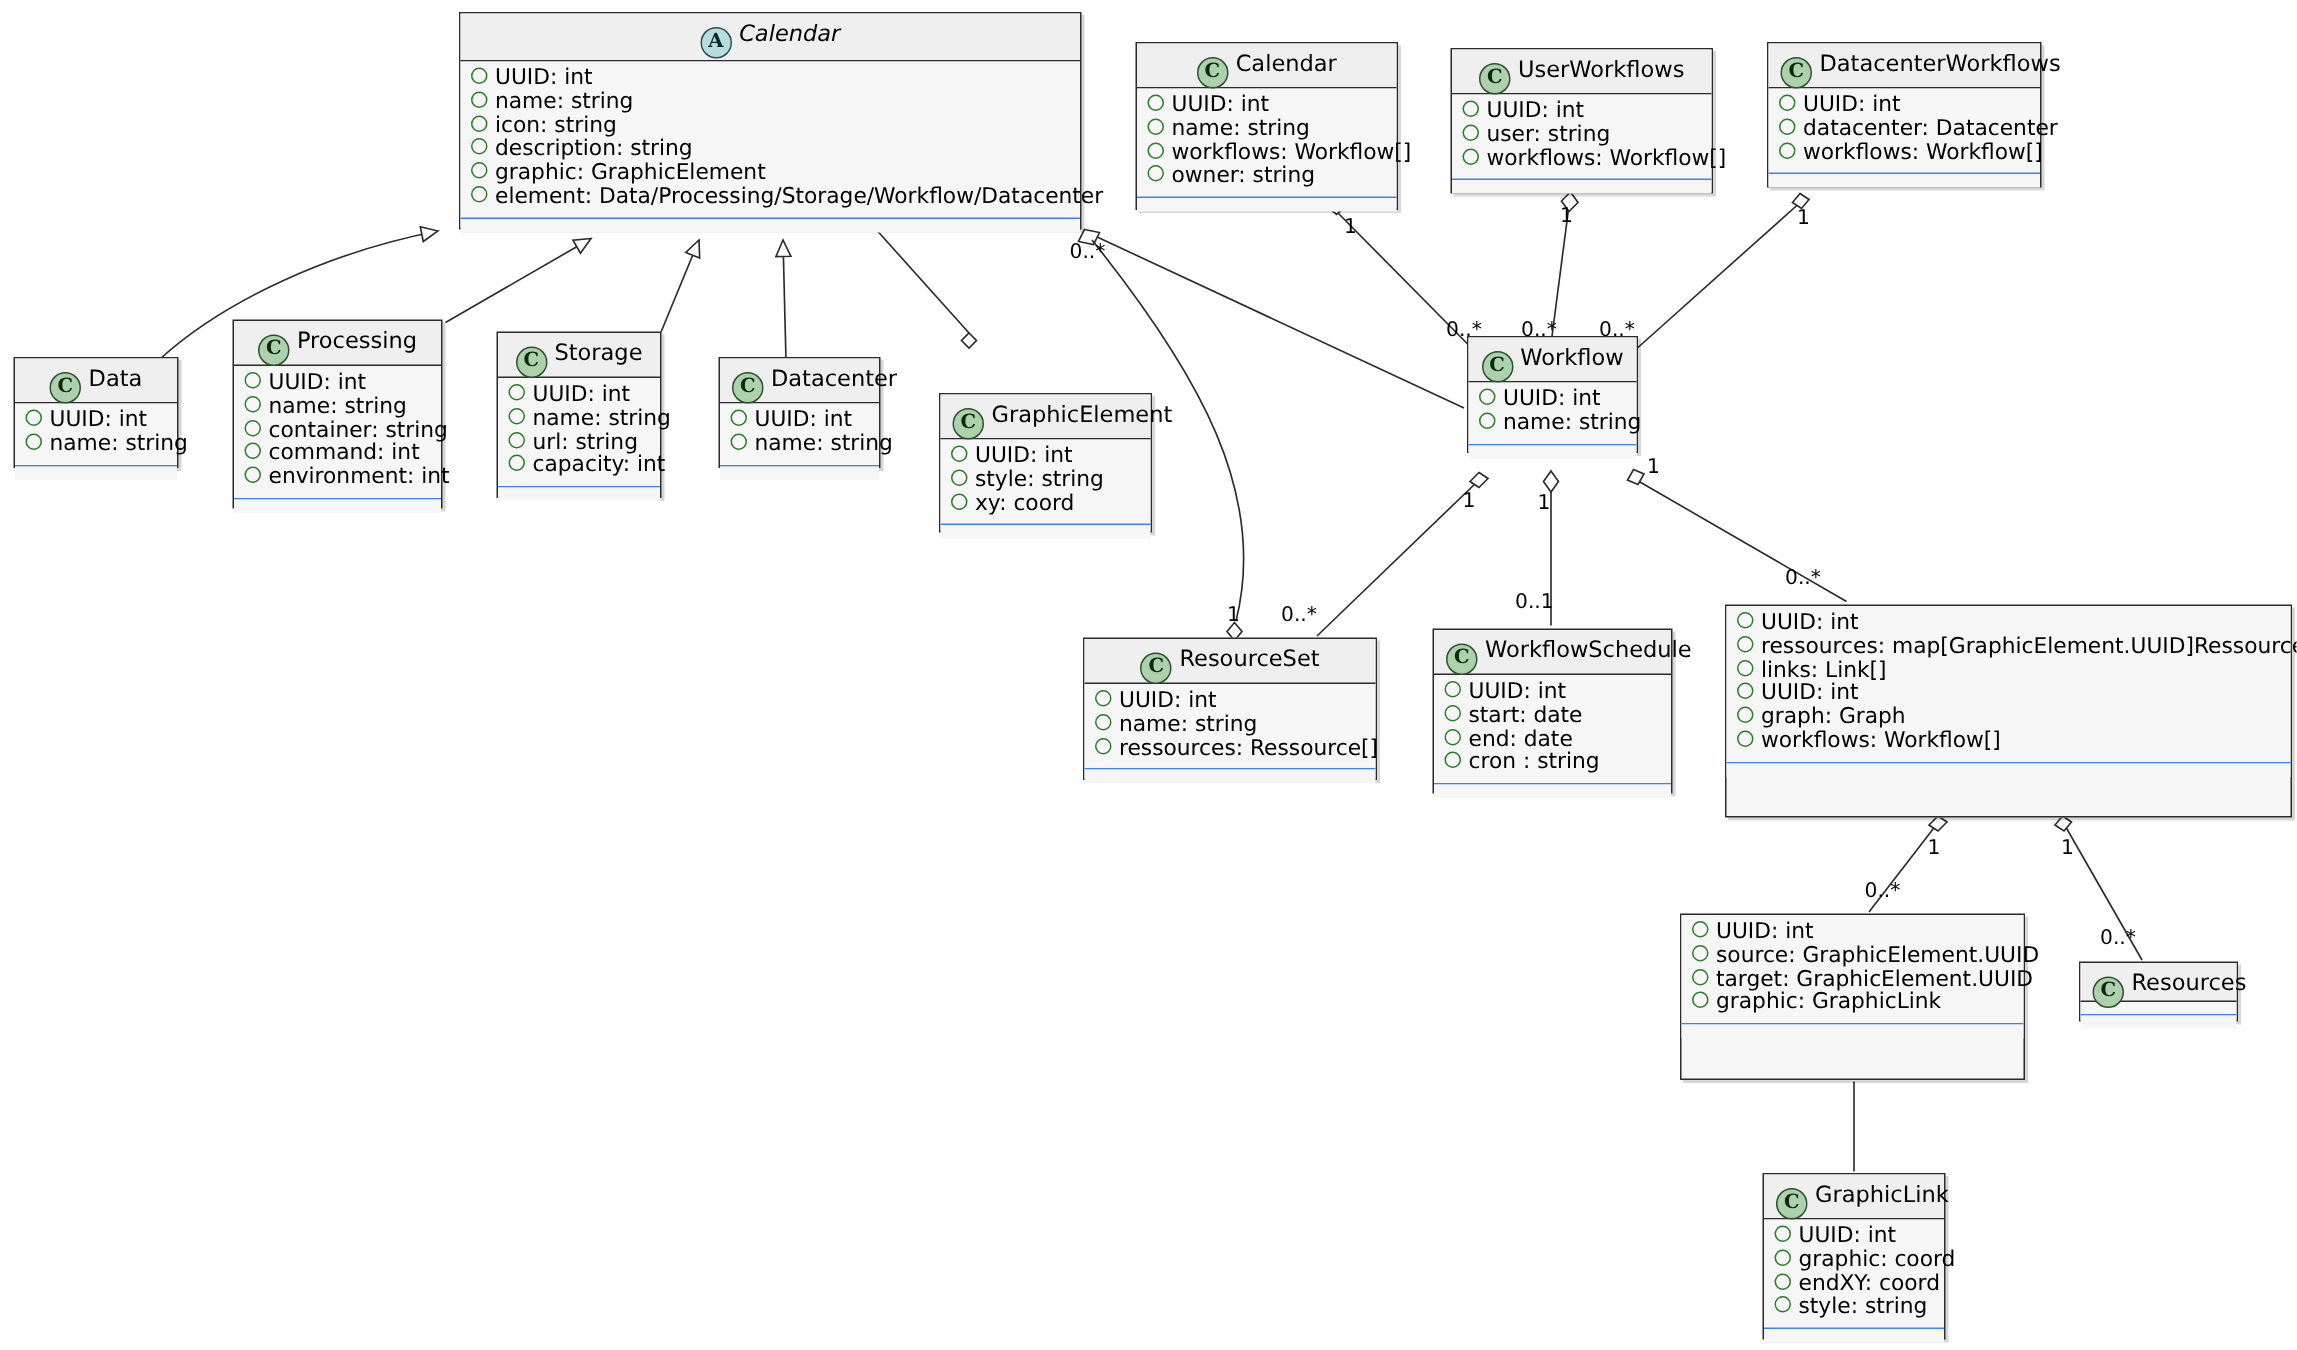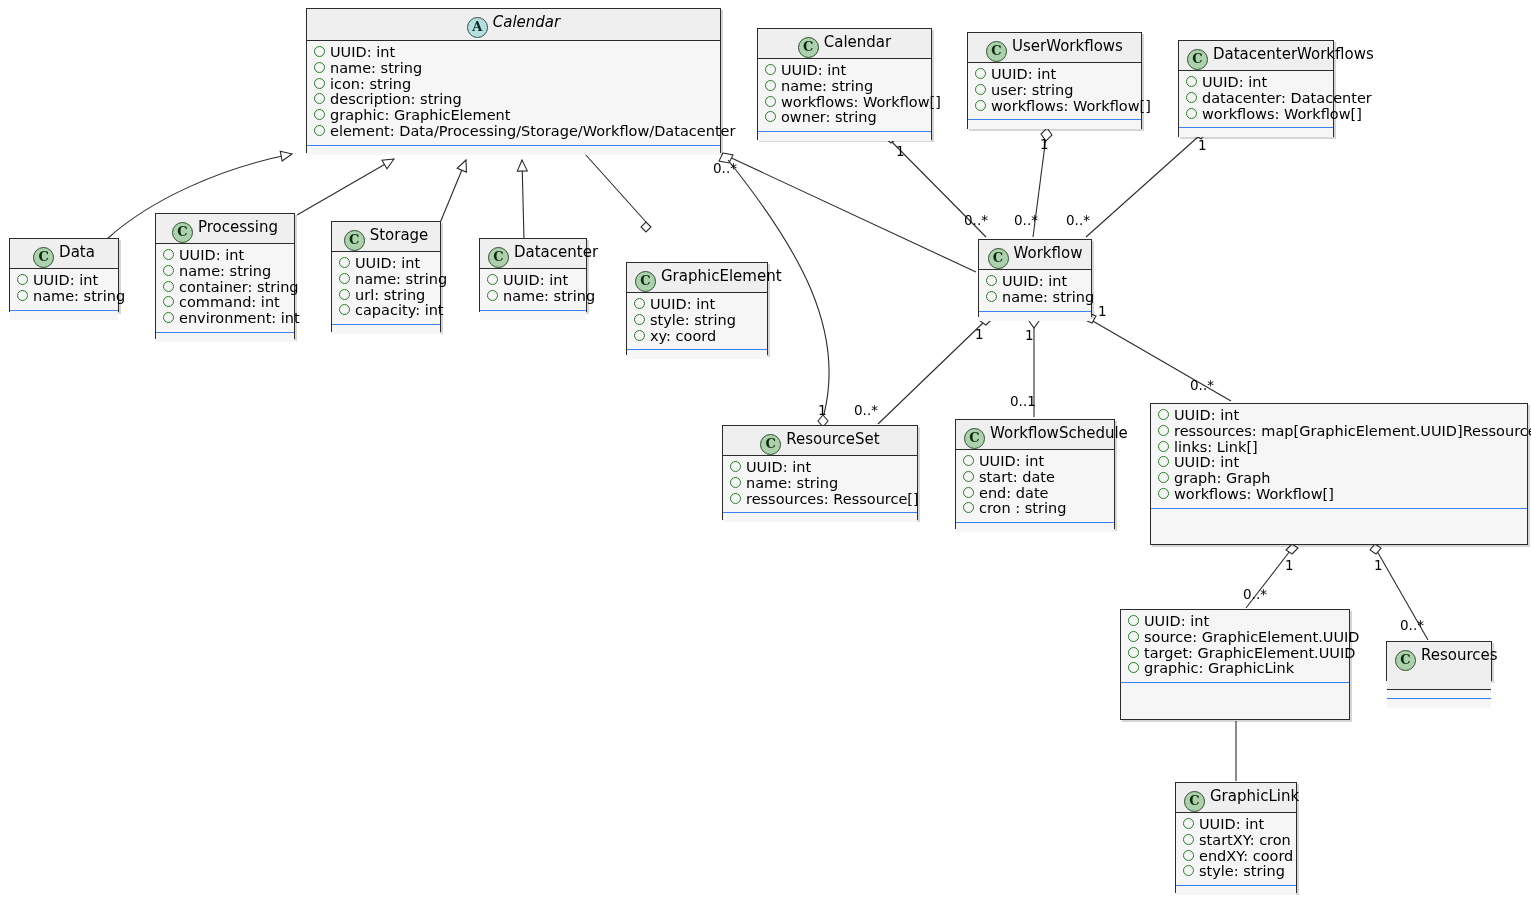--- a/index.html
+++ b/index.html
@@ -190,21 +190,21 @@
     </div>
     <div class="uml-class" style="left: 967px; top: 32px; width: 175px; height: 97px;">
       <div class="uml-header" style="height: 30px;"><span class="stereo-icon">C</span><span class="cls-name">UserWorkflows</span></div>
       <div class="uml-attrs">
         <div class="uml-attr"><span class="vis"></span><span>UUID: int</span></div>
         <div class="uml-attr"><span class="vis"></span><span>user: string</span></div>
         <div class="uml-attr"><span class="vis"></span><span>workflows: Workflow[]</span></div>
       </div>
       <div class="uml-methods"></div>
     </div>
-    <div class="uml-class" style="left: 1178px; top: 40px; width: 156px; height: 97px;">
+    <div class="uml-class" style="left: 1178px; top: 28px; width: 183px; height: 97px;">
       <div class="uml-header" style="height: 30px;"><span class="stereo-icon">C</span><span class="cls-name">DatacenterWorkflows</span></div>
       <div class="uml-attrs">
         <div class="uml-attr"><span class="vis"></span><span>UUID: int</span></div>
         <div class="uml-attr"><span class="vis"></span><span>datacenter: Datacenter</span></div>
         <div class="uml-attr"><span class="vis"></span><span>workflows: Workflow[]</span></div>
       </div>
       <div class="uml-methods"></div>
     </div>
     <div class="uml-class" style="left: 9px; top: 238px; width: 110px; height: 74px;">
       <div class="uml-header" style="height: 30px;"><span class="stereo-icon">C</span><span class="cls-name">Data</span></div>
@@ -245,21 +245,21 @@
     </div>
     <div class="uml-class" style="left: 626px; top: 230px; width: 142px; height: 93px; margin-top: 32px;">
       <div class="uml-header" style="height: 30px;"><span class="stereo-icon">C</span><span class="cls-name">GraphicElement</span></div>
       <div class="uml-attrs">
         <div class="uml-attr"><span class="vis"></span><span>UUID: int</span></div>
         <div class="uml-attr"><span class="vis"></span><span>style: string</span></div>
         <div class="uml-attr"><span class="vis"></span><span>xy: coord</span></div>
       </div>
       <div class="uml-methods"></div>
     </div>
-    <div class="uml-class" style="left: 978px; top: 239px; width: 114px; height: 78px;">
+    <div class="uml-class" style="left: 978px; top: 224px; width: 114px; height: 78px;">
       <div class="uml-header" style="height: 30px;"><span class="stereo-icon">C</span><span class="cls-name">Workflow</span></div>
       <div class="uml-attrs">
         <div class="uml-attr"><span class="vis"></span><span>UUID: int</span></div>
         <div class="uml-attr"><span class="vis"></span><span>name: string</span></div>
       </div>
       <div class="uml-methods"></div>
     </div>
     <div class="uml-class" style="left: 722px; top: 425px; width: 196px; height: 95px;">
       <div class="uml-header" style="height: 30px;"><span class="stereo-icon">C</span><span class="cls-name">ResourceSet</span></div>
       <div class="uml-attrs">
@@ -293,29 +293,29 @@
     <div class="uml-class" style="left: 1120px; top: 609px; width: 230px; height: 111px;">
       <div class="uml-attrs">
         <div class="uml-attr"><span class="vis"></span><span>UUID: int</span></div>
         <div class="uml-attr"><span class="vis"></span><span>source: GraphicElement.UUID</span></div>
         <div class="uml-attr"><span class="vis"></span><span>target: GraphicElement.UUID</span></div>
         <div class="uml-attr"><span class="vis"></span><span>graphic: GraphicLink</span></div>
       </div>
       <div class="uml-methods"></div>
     </div>
     <div class="uml-class" style="left: 1386px; top: 641px; width: 106px; height: 40px;">
-      <div class="uml-header" style="height: 48px;"><span class="stereo-icon">C</span><span class="cls-name">Resources</span></div>
+      <div class="uml-header" style="height: 26px;"><span class="stereo-icon">C</span><span class="cls-name">Resources</span></div>
       <div class="uml-attrs empty"></div>
       <div class="uml-methods"></div>
     </div>
     <div class="uml-class" style="left: 1175px; top: 782px; width: 122px; height: 111px;">
       <div class="uml-header" style="height: 30px;"><span class="stereo-icon">C</span><span class="cls-name">GraphicLink</span></div>
       <div class="uml-attrs">
         <div class="uml-attr"><span class="vis"></span><span>UUID: int</span></div>
-        <div class="uml-attr"><span class="vis"></span><span>startXY: cron</span></div>
+        <div class="uml-attr"><span class="vis"></span><span>graphic: coord</span></div>
         <div class="uml-attr"><span class="vis"></span><span>endXY: coord</span></div>
         <div class="uml-attr"><span class="vis"></span><span>style: string</span></div>
       </div>
       <div class="uml-methods"></div>
     </div>
     <div class="edge-label" style="left: 713px; top: 160px;">0..*</div>
     <div class="edge-label" style="left: 896px; top: 143px;">1</div>
     <div class="edge-label" style="left: 1040px; top: 136px;">1</div>
     <div class="edge-label" style="left: 1198px; top: 137px;">1</div>
     <div class="edge-label" style="left: 964px; top: 212px;">0..*</div>

